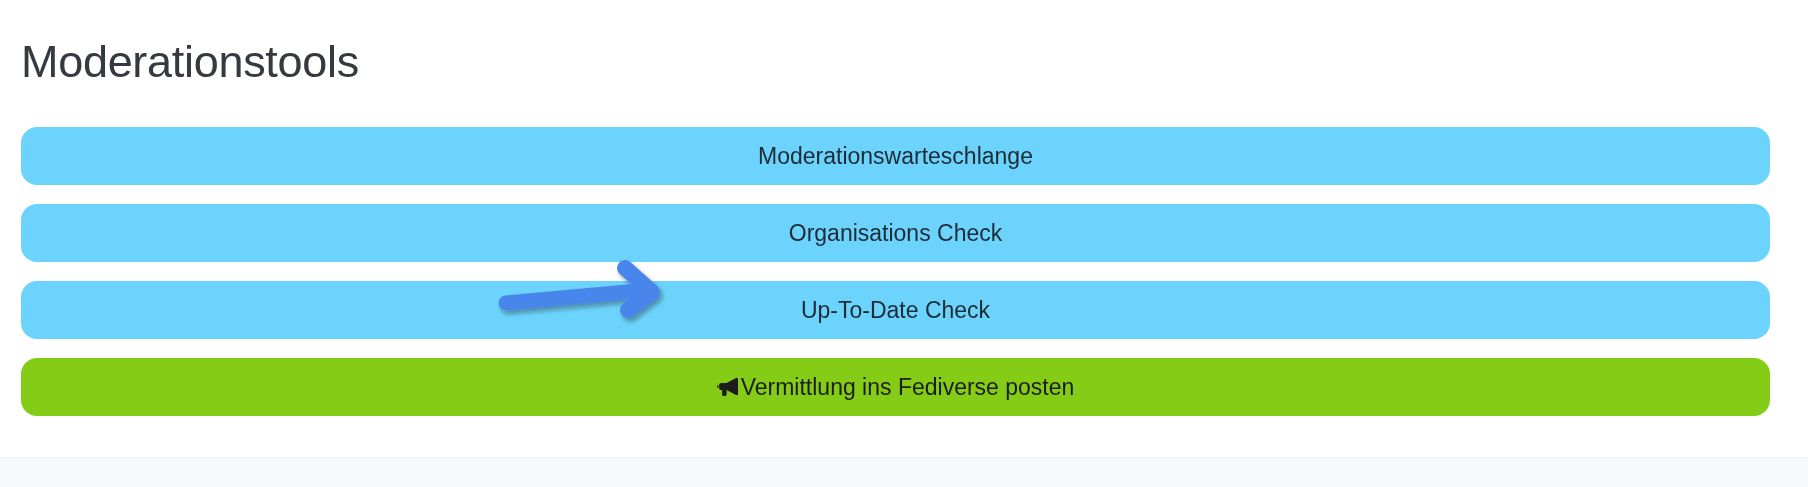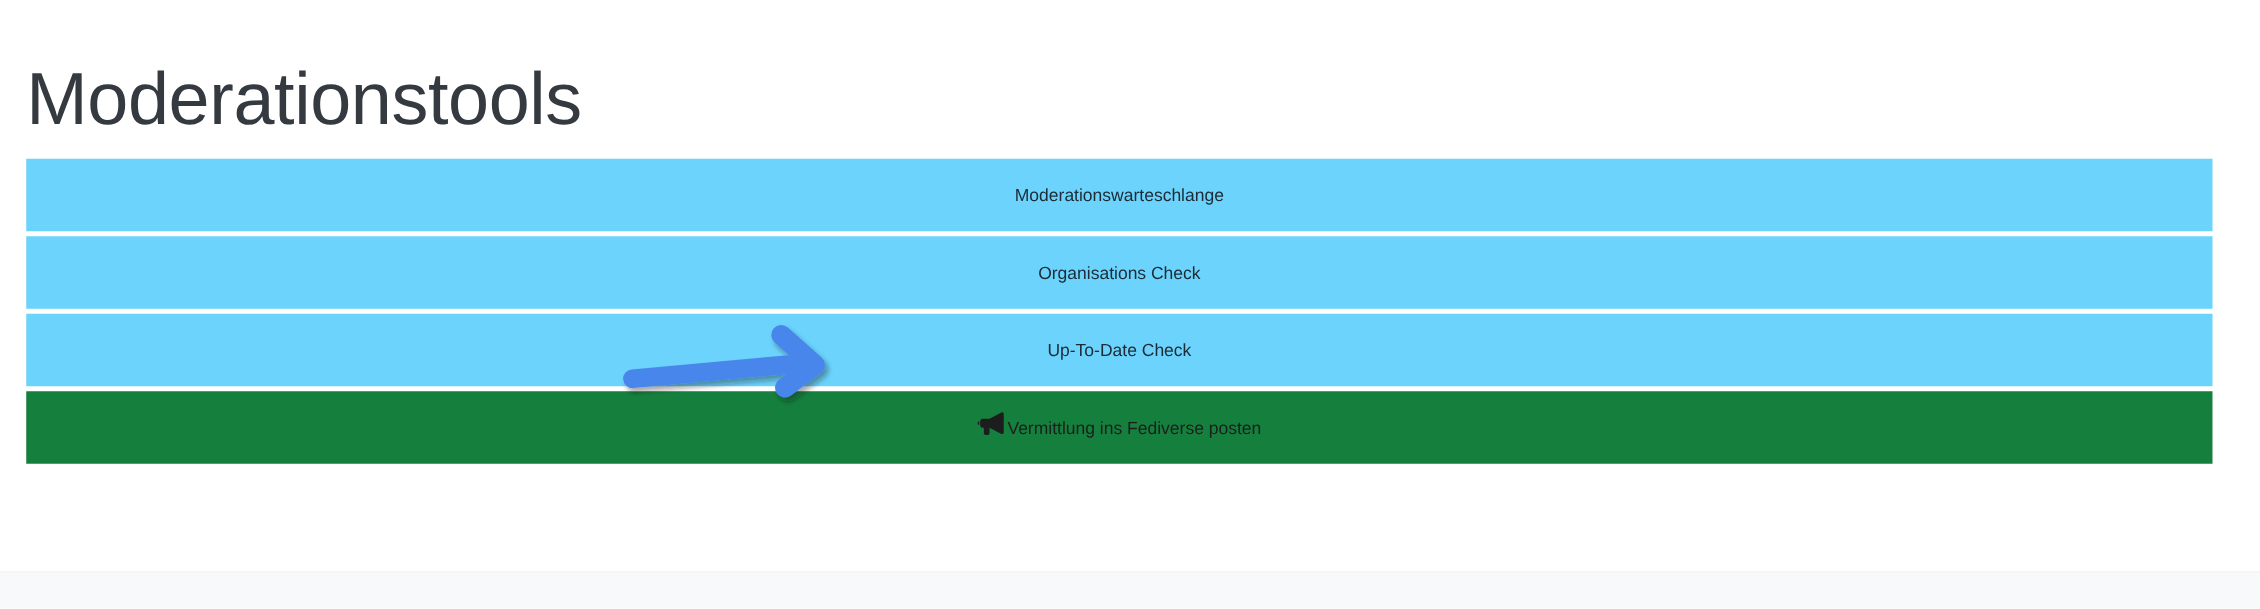--- a/index.html
+++ b/index.html
@@ -21,60 +21,60 @@
     width: 1808px;
     height: 487px;
     background: #ffffff;
     box-sizing: border-box;
   }
 
   .page-title {
     position: absolute;
     left: 21px;
     top: 6px;
-    font-size: 59px;
+    font-size: 45px;
     line-height: 1.15;
     font-weight: 400;
     color: #343a40;
     letter-spacing: -0.3px;
     white-space: nowrap;
   }
 
   .btn-stack {
     position: absolute;
     left: 21px;
     top: 127px;
     width: 1749px;
   }
 
   .btn {
     display: block;
     box-sizing: border-box;
     width: 100%;
     height: 58px;
     border: 0;
-    border-radius: 0;
-    margin: 0 0 4px 0;
+    border-radius: 16px;
+    margin: 0 0 19px 0;
     font-family: "Liberation Sans", "DejaVu Sans", sans-serif;
-    font-size: 14px;
+    font-size: 23px;
     line-height: 58px;
     text-align: center;
     color: #1c2b36;
     cursor: pointer;
     padding: 0;
     white-space: nowrap;
     overflow: hidden;
   }
 
   .btn-info {
     background: #6bd3fc;
   }
 
   .btn-warning {
-    background: #15803d;
+    background: #84cc16;
     color: #1d1d1d;
     margin-bottom: 0;
   }
 
   .btn-label {
     display: inline;
   }
 
   .bullhorn-icon {
     display: inline-block;

